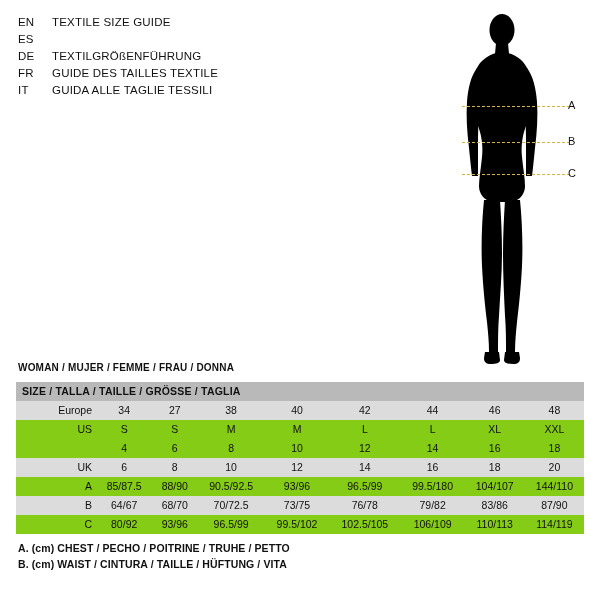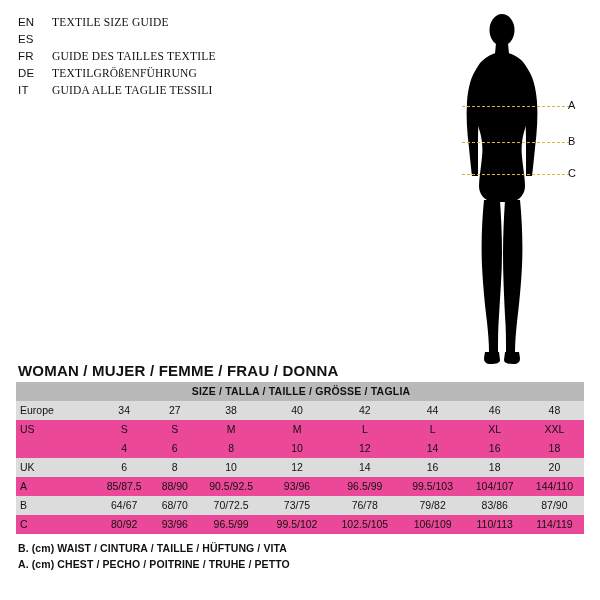--- a/index.html
+++ b/index.html
@@ -34,21 +34,20 @@
     line-height: 17px;
     letter-spacing: 0.2px;
   }
   .lang-code {
     width: 34px;
     flex: 0 0 34px;
     color: #111;
   }
   .lang-text {
     color: #111;
-    font-family: Liberation Serif, serif;
   }
 
   
   .figure-area {
     position: absolute;
     left: 420px;
     top: 8px;
     width: 170px;
     height: 360px;
   }
@@ -67,21 +66,21 @@
     font-size: 11px;
     color: #111;
     font-family: "Liberation Sans", sans-serif;
   }
 
   
   .woman-title {
     position: absolute;
     left: 18px;
     top: 362px;
-    font-size: 15px;
+    font-size: 10px;
     font-weight: bold;
     letter-spacing: 0.2px;
     color: #111;
   }
   table.size-table {
     position: absolute;
     left: 16px;
     top: 382px;
     width: 568px;
     border-collapse: collapse;
@@ -90,36 +89,36 @@
   table.size-table th,
   table.size-table td {
     padding: 2px 4px;
     text-align: center;
     line-height: 15px;
     color: #111;
     font-weight: normal;
   }
   table.size-table tr.head-row th {
     background: #b9b9b9;
-    text-align: center;
+    text-align: left;
     font-weight: bold;
     letter-spacing: 0.2px;
     font-size: 10.5px;
     padding-left: 6px;
   }
   table.size-table td.rowlabel,
   table.size-table th.rowlabel {
-    text-align: left;
+    text-align: right;
     width: 72px;
   }
   table.size-table tr.shade td {
     background: #dcdcdc;
   }
   table.size-table tr.plain td {
-    background: #ec4899;
+    background: #84cc16;
   }
 
   
   .legend {
     position: absolute;
     left: 18px;
     top: 540px;
     font-size: 10.5px;
     line-height: 16px;
     font-weight: bold;
@@ -134,26 +133,26 @@
 
   <div class="lang-block">
     <div class="lang-row">
       <span class="lang-code">EN</span>
       <span class="lang-text">TEXTILE SIZE GUIDE</span>
     </div>
     <div class="lang-row">
       <span class="lang-code">ES</span>
     </div>
     <div class="lang-row">
+      <span class="lang-code">DE</span>
+      <span class="lang-text">TEXTILGRÖßENFÜHRUNG</span>
+    </div>
+    <div class="lang-row">
       <span class="lang-code">FR</span>
       <span class="lang-text">GUIDE DES TAILLES TEXTILE</span>
-    </div>
-    <div class="lang-row">
-      <span class="lang-code">DE</span>
-      <span class="lang-text">TEXTILGRÖßENFÜHRUNG</span>
     </div>
     <div class="lang-row">
       <span class="lang-code">IT</span>
       <span class="lang-text">GUIDA ALLE TAGLIE TESSILI</span>
     </div>
   </div>
 
   <div class="figure-area">
     <svg class="body-svg" width="130" height="360" viewBox="0 0 130 360">
       <g fill="#000000">
@@ -271,21 +270,21 @@
         <td>18</td>
         <td>20</td>
       </tr>
       <tr class="plain">
         <td class="rowlabel">A</td>
         <td>85/87.5</td>
         <td>88/90</td>
         <td>90.5/92.5</td>
         <td>93/96</td>
         <td>96.5/99</td>
-        <td>99.5/103</td>
+        <td>99.5/180</td>
         <td>104/107</td>
         <td>144/110</td>
       </tr>
       <tr class="shade">
         <td class="rowlabel">B</td>
         <td>64/67</td>
         <td>68/70</td>
         <td>70/72.5</td>
         <td>73/75</td>
         <td>76/78</td>
@@ -301,17 +300,17 @@
         <td>99.5/102</td>
         <td>102.5/105</td>
         <td>106/109</td>
         <td>110/113</td>
         <td>114/119</td>
       </tr>
     </tbody>
   </table>
 
   <div class="legend">
+    <div>A. (cm) CHEST / PECHO / POITRINE / TRUHE / PETTO</div>
     <div>B. (cm) WAIST / CINTURA / TAILLE / HÜFTUNG / VITA</div>
-    <div>A. (cm) CHEST / PECHO / POITRINE / TRUHE / PETTO</div>
   </div>
 
 </div>
 
 </body></html>

